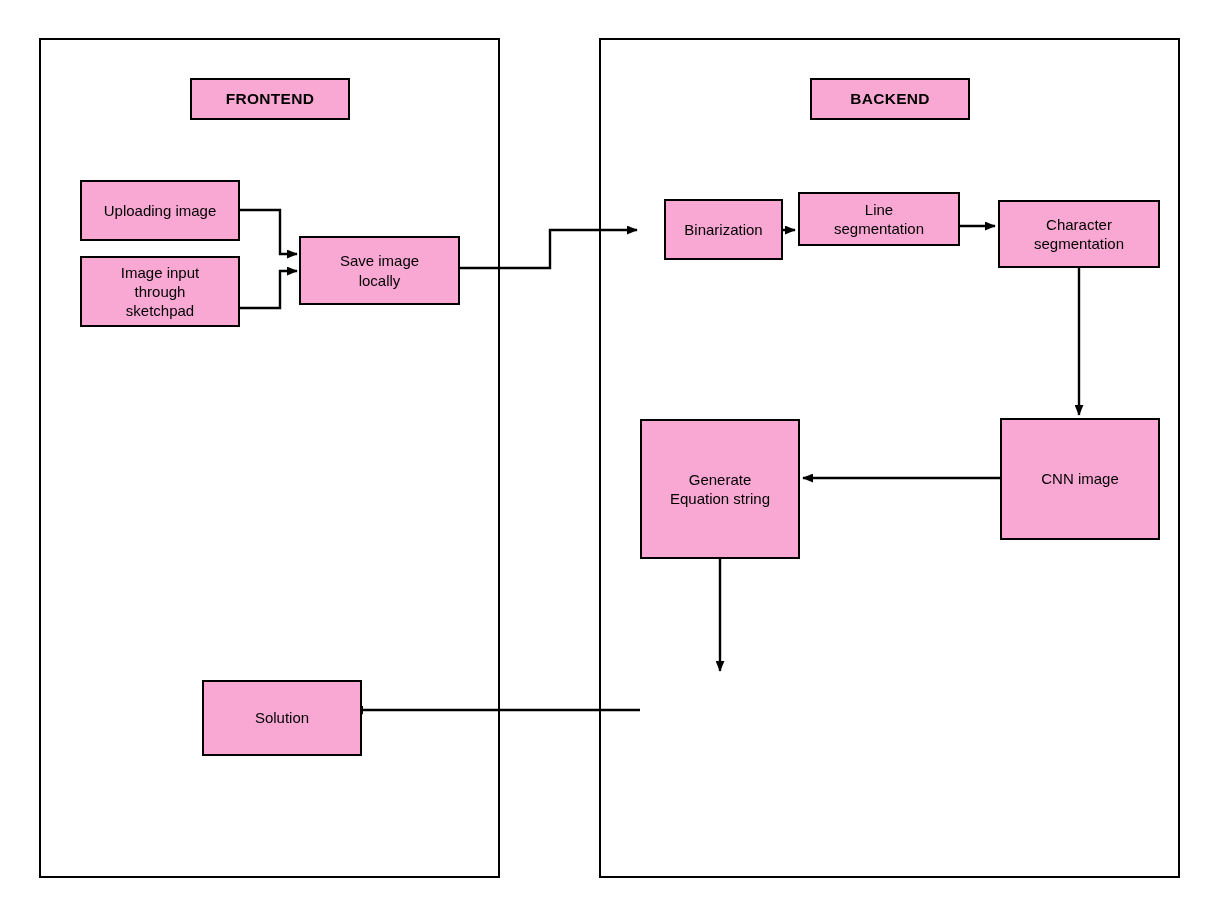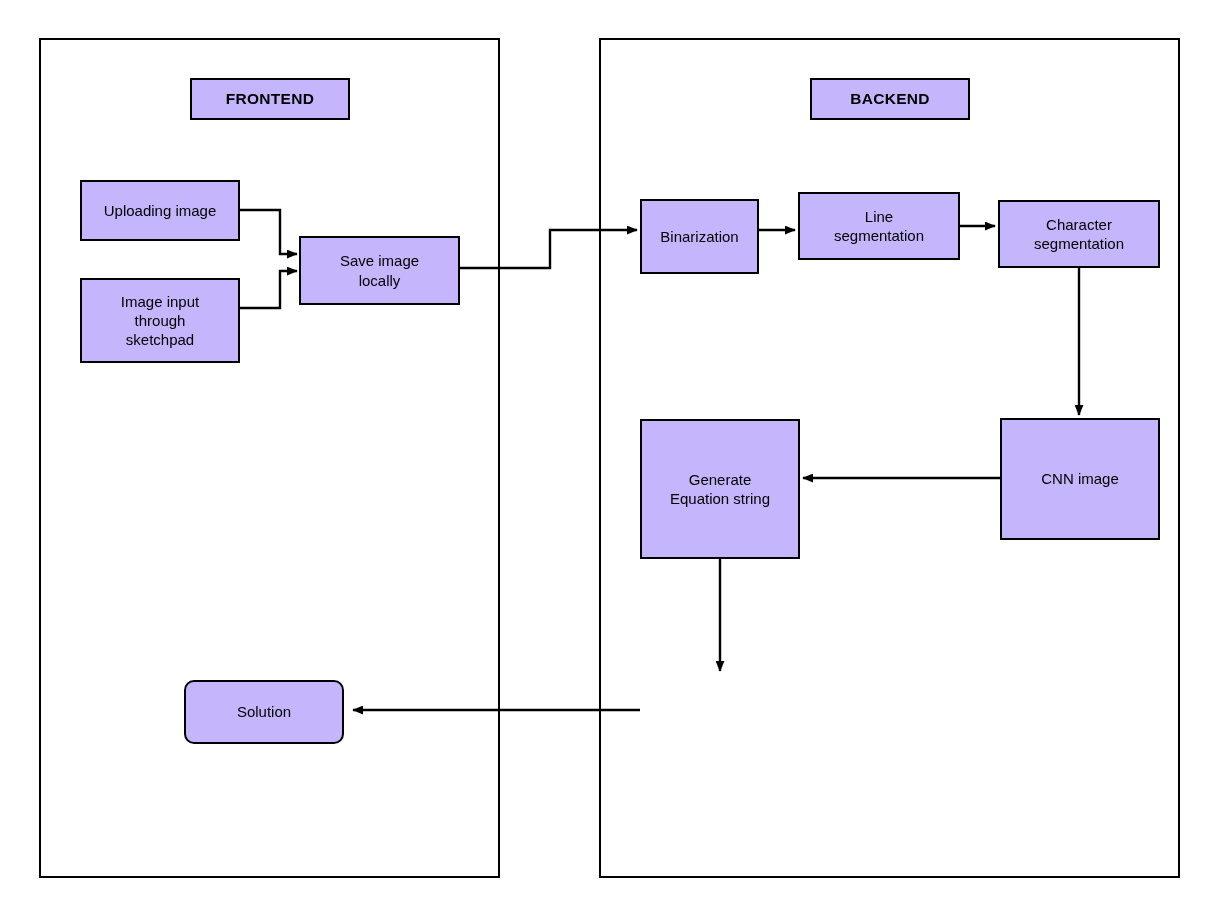--- a/index.html
+++ b/index.html
@@ -28,21 +28,21 @@
   }
   .panel {
     position: absolute;
     border: 2px solid #000000;
     background: transparent;
     box-sizing: border-box;
   }
   .node {
     position: absolute;
     border: 2px solid #000000;
-    background: #c4b5fd;
+    background: #f9a8d4;
     box-sizing: border-box;
     display: flex;
     align-items: center;
     justify-content: center;
     text-align: center;
     font-size: 15px;
     line-height: 1.28;
     color: #000000;
     padding: 2px 4px;
     white-space: pre-line;
@@ -103,32 +103,32 @@
   </svg>
 
   <div class="panel" style="left:39px; top:38px; width:461px; height:840px;"></div>
   <div class="panel" style="left:599px; top:38px; width:581px; height:840px;"></div>
 
   <div class="node header-chip" style="left:190px; top:78px; width:160px; height:42px;">FRONTEND</div>
   <div class="node header-chip" style="left:810px; top:78px; width:160px; height:42px;">BACKEND</div>
 
   <div class="node" style="left:80px; top:180px; width:160px; height:61px;">Uploading image</div>
 
-  <div class="node" style="left:80px; top:278px; width:160px; height:85px;">Image input
+  <div class="node" style="left:80px; top:256px; width:160px; height:71px;">Image input
 through
 sketchpad</div>
 
   <div class="node" style="left:299px; top:236px; width:161px; height:69px;">Save image
 locally</div>
 
-  <div class="node" style="left:184px; top:680px; width:160px; height:64px;border-radius:10px;">Solution</div>
+  <div class="node" style="left:202px; top:680px; width:160px; height:76px;">Solution</div>
 
-  <div class="node" style="left:640px; top:199px; width:119px; height:75px;">Binarization</div>
+  <div class="node" style="left:664px; top:199px; width:119px; height:61px;">Binarization</div>
 
-  <div class="node" style="left:798px; top:192px; width:162px; height:68px;">Line
+  <div class="node" style="left:798px; top:192px; width:162px; height:54px;">Line
 segmentation</div>
 
   <div class="node" style="left:998px; top:192px; width:162px; height:68px;margin-top:8px;">Character
 segmentation</div>
 
   <div class="node" style="left:1000px; top:418px; width:160px; height:122px;">CNN image</div>
 
   <div class="node" style="left:640px; top:419px; width:160px; height:140px;">Generate
 Equation string</div>
 

